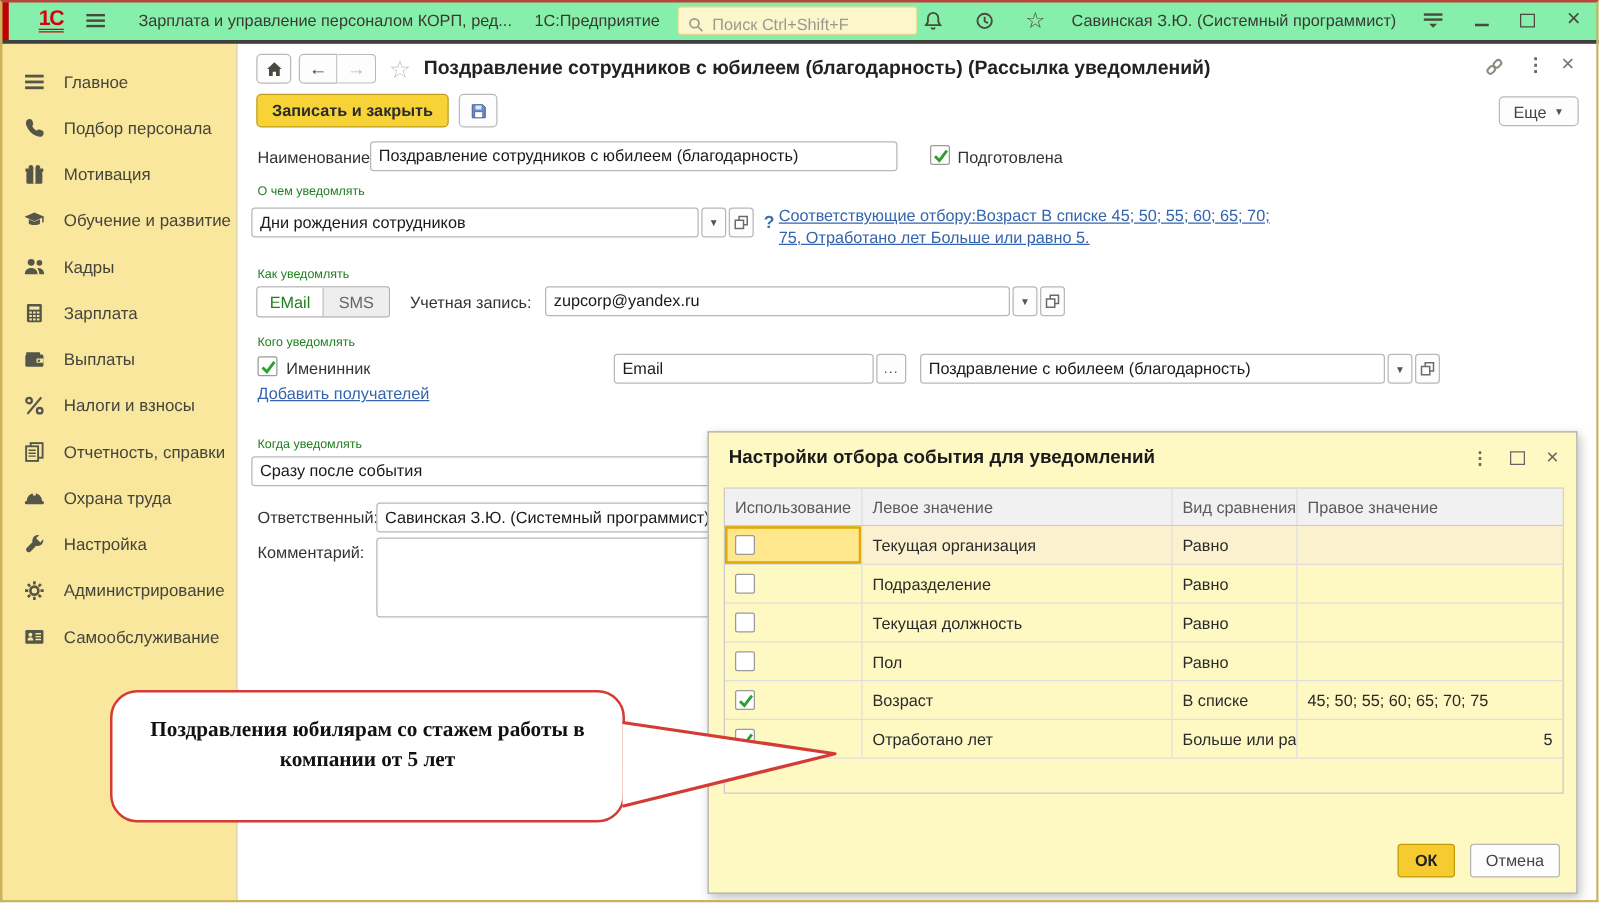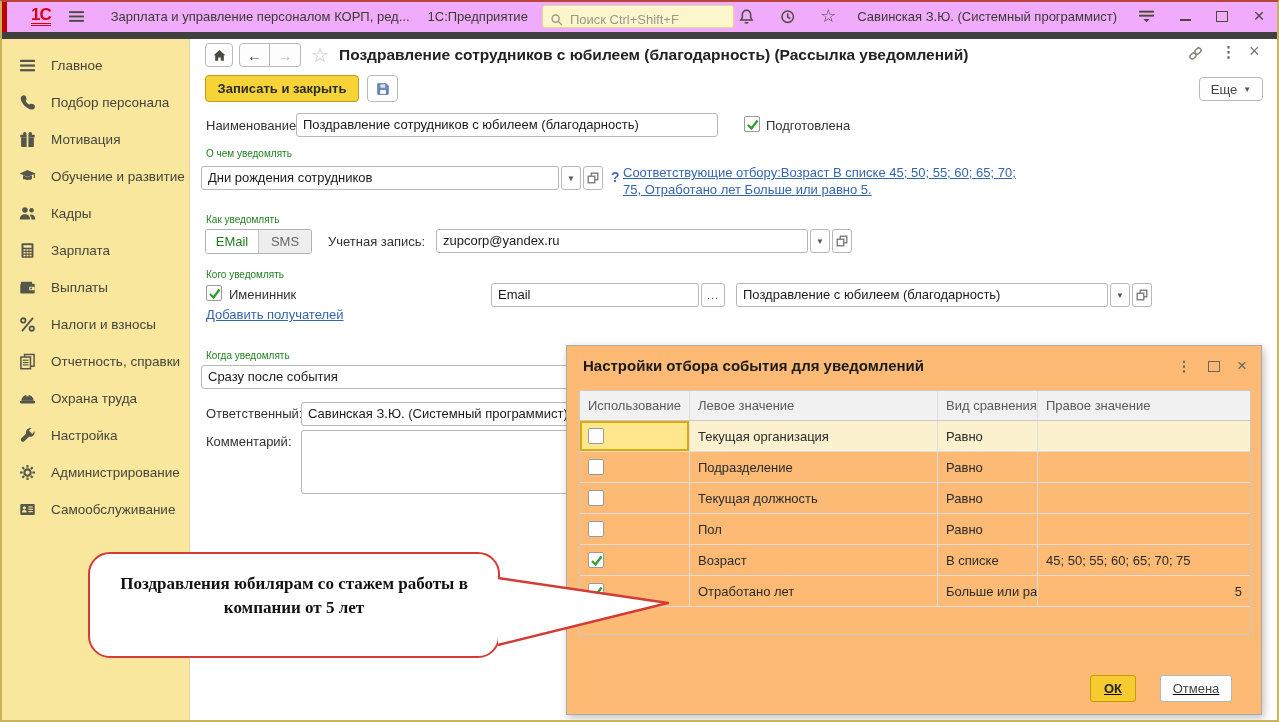--- a/index.html
+++ b/index.html
@@ -1,22 +1,22 @@
 <!DOCTYPE html>
 <html><head>
 <meta charset="utf-8">
 <style>
   html,body{margin:0;padding:0;background:#e9e9e9;}
   .window{position:relative;width:1279px;height:722px;overflow:hidden;
     font-family:"Liberation Sans",sans-serif;background:#fff;}
   .frame{position:absolute;inset:0;pointer-events:none;z-index:60;
     border:2px solid #C9B45B;border-top:2px solid #B8443A;}
   
-  .topbar{position:absolute;top:0;left:0;right:0;height:32px;background:#f0abfc;
-    border-bottom:7px solid #404040;display:flex;align-items:center;font-size:13px;color:#3a3a30;z-index:5;}
+  .topbar{position:absolute;top:0;left:0;right:0;height:32px;background:#86efac;
+    border-bottom:3px solid #404040;display:flex;align-items:center;font-size:13px;color:#3a3a30;z-index:5;}
   .red-strip{width:7px;height:32px;background:#BE0000;flex:0 0 auto;}
   .logo{color:#D6000F;font-weight:bold;font-size:17px;letter-spacing:-1px;margin:0 14px 0 24px;
     border-bottom:3px double #D6000F;line-height:16px;}
   .tb-ic{display:flex;align-items:center;justify-content:center;width:24px;height:24px;flex:0 0 auto;}
   .app-title{margin-left:22px;white-space:nowrap;}
   .platform{margin-left:18px;white-space:nowrap;}
   .search{margin-left:14px;width:292px;height:21px;background:#FCF6CD;border:1px solid #E6D88F;
     border-radius:3px;display:flex;align-items:flex-end;padding:0 7px;color:#9a9a8c;gap:6px;}
   .tb-right{display:flex;align-items:center;margin-left:auto;gap:17px;padding-right:10px;}
   .tb-user{white-space:nowrap;color:#3a3a30;}
@@ -51,35 +51,35 @@
   .navgroup .toolbtn:first-child{border-radius:4px 0 0 4px;}
   .navgroup .toolbtn:last-child{border-radius:0 4px 4px 0;border-left:none;}
   .page-title{font-size:15.5px;font-weight:bold;color:#222;white-space:nowrap;}
   .hdr-star{font-size:20px;color:#c4c4bc;}
   .seg{display:flex;border:1px solid #b0b0b0;border-radius:3px;overflow:hidden;height:25px;box-sizing:border-box;}
   .seg .sg{width:52px;display:flex;align-items:center;justify-content:center;font-size:13px;cursor:pointer;}
   .sg.on{background:#fff;color:#1F7F1F;}
   .sg.off{background:#eeeeee;color:#666;border-left:1px solid #c4c4c4;}
   .help-q{color:#3b6db5;font-weight:bold;font-size:14px;}
   
-  .dialog{position:absolute;left:566px;top:345px;width:696px;height:370px;background:#fdba74;
+  .dialog{position:absolute;left:566px;top:345px;width:696px;height:370px;background:#fef9c3;
     border:1px solid #ababab;box-shadow:2px 3px 8px rgba(0,0,0,.25);z-index:10;box-sizing:border-box;}
   .dlg-title{position:absolute;left:16px;top:11px;font-size:15px;font-weight:bold;color:#1a1a1a;}
   .dlg-icons{position:absolute;right:14px;top:10px;display:flex;gap:17px;align-items:center;color:#666;}
   .dlg-table{position:absolute;left:12px;top:44px;width:672px;height:245px;border:1px solid #c9c9c9;box-sizing:border-box;}
   .trow{display:grid;grid-template-columns:110px 248px 100px 1fr;height:30px;border-bottom:1px solid #dedede;}
   .thead{height:29px;background:#f1f1f1;border-bottom:1px solid #c9c9c9;text-align:center;}
   .tcell{display:flex;align-items:center;padding:0 8px;font-size:13px;color:#2b2b2b;
     border-right:1px solid #dedede;overflow:hidden;white-space:nowrap;box-sizing:border-box;}
   .thead .tcell{color:#5a5a5a;}
   .tcell:last-child{border-right:none;}
   .trow.sel{background:#FBF1CE;}
   .cb-cell.cb-sel{background:#FFE78E;box-shadow:inset 0 0 0 2px #E0A800;}
   .tcell.num{justify-content:flex-end;}
-  .dlg-btns{position:absolute;right:29px;bottom:12px;display:flex;gap:24px;text-decoration:underline;}
+  .dlg-btns{position:absolute;right:13px;bottom:12px;display:flex;gap:12px;}
   .dlg-btn{box-sizing:border-box;height:27px;border-radius:3px;display:flex;align-items:center;
     justify-content:center;font-size:13px;cursor:pointer;}
   .ok{width:46px;background:#F5CB2F;border:1px solid #C29B06;font-weight:bold;color:#222;}
   .cancel{width:72px;background:#fdfdfd;border:1px solid #b5b5b5;color:#444;}
   
   .callout{position:absolute;left:88px;top:552px;width:412px;height:106px;background:#fff;
     border:2.6px solid #D43B35;border-radius:22px;z-index:30;display:flex;flex-direction:column;
     align-items:center;justify-content:center;box-sizing:border-box;padding:0 24px 18px 24px;}
   .callout .ctext{font-family:"Liberation Serif",serif;font-weight:bold;font-size:17px;color:#111;
     text-align:center;line-height:24px;}

